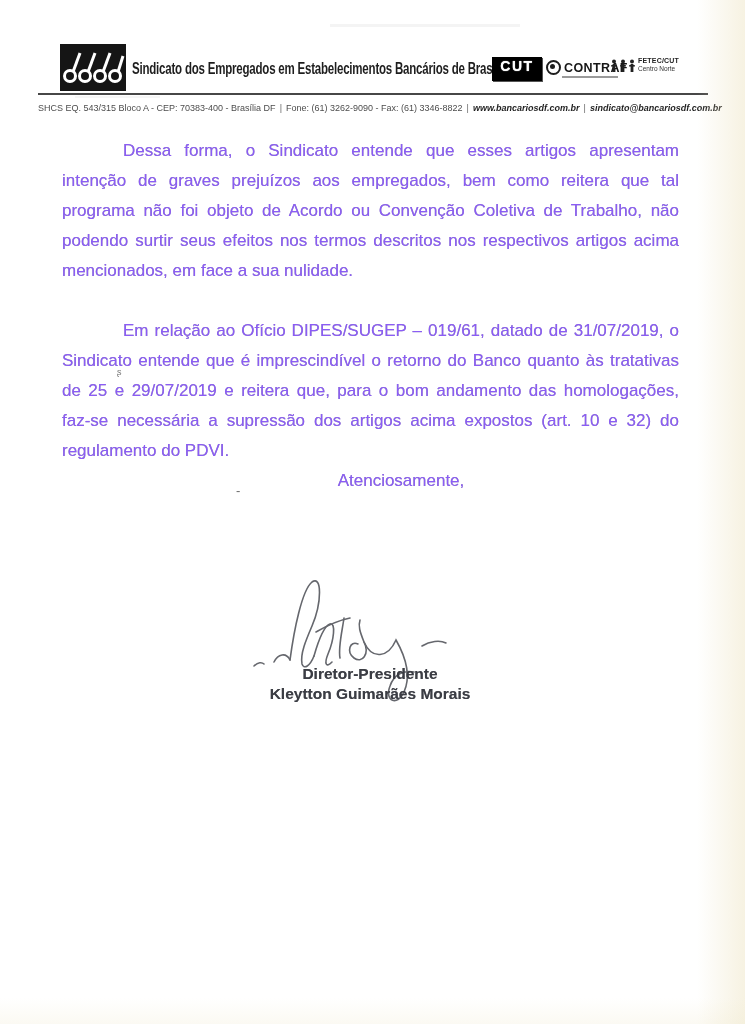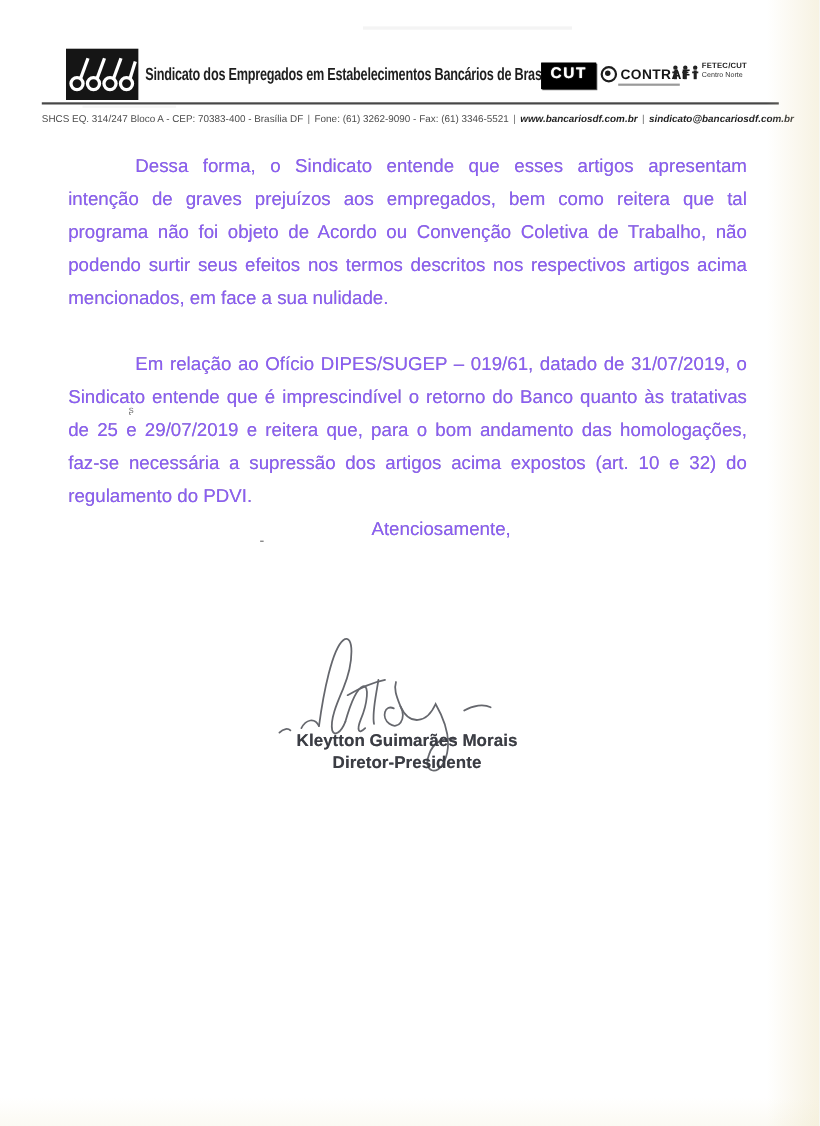--- a/index.html
+++ b/index.html
@@ -105,23 +105,23 @@
     </svg>
     <span class="fetec-text">
       <span class="fetec-l1">FETEC/CUT</span>
       <span class="fetec-l2">Centro Norte</span>
     </span>
   </div>
 
   <div class="head-rule"></div>
 
   <div class="contact-row">
-    <span>SHCS EQ. 314/247 Bloco A  -  CEP: 70383-400  -  Brasília DF</span>
+    <span>SHCS EQ. 543/315 Bloco A  -  CEP: 70383-400  -  Brasília DF</span>
     <span class="sep">|</span>
-    <span>Fone: (61) 3262-9090 - Fax: (61) 3346-5521</span>
+    <span>Fone: (61) 3262-9090 - Fax: (61) 3346-8822</span>
     <span class="sep">|</span>
     <span class="contact-strong">www.bancariosdf.com.br</span>
     <span class="sep">|</span>
     <span class="contact-strong">sindicato@bancariosdf.com.br</span>
   </div>
 
   <div class="letter-body">
     <p class="p1">Dessa forma, o Sindicato entende que esses artigos apresentam intenção de graves prejuízos aos empregados, bem como reitera que tal programa não foi objeto de Acordo ou Convenção Coletiva de Trabalho, não podendo surtir seus efeitos nos termos descritos nos respectivos artigos acima mencionados, em face a sua nulidade.</p>
     <p class="p3">Em relação ao Ofício DIPES/SUGEP – 019/61, datado de 31/07/2019, o Sindicato entende que é imprescindível o retorno do Banco quanto às tratativas de 25 e 29/07/2019 e reitera que, para o bom andamento das homologações, faz-se necessária a supressão dos artigos acima expostos (art. 10 e 32) do regulamento do PDVI.</p>
     <p class="closing">Atenciosamente,</p>
@@ -135,22 +135,22 @@
       <path d="M62,82 C66,68 72,52 78,50 C84,48 82,66 76,80 C72,90 74,94 80,88"></path>
       <path d="M64,58 C76,51 88,46 98,44"></path>
       <path d="M92,44 C90,58 86,74 88,84"></path>
       <path d="M106,70 C98,66 94,78 102,84 C110,90 118,80 112,68 C108,58 106,52 108,46"></path>
       <path d="M112,68 C120,86 136,84 144,66 C152,80 160,100 152,118 C146,132 132,128 138,112 C142,100 152,96 162,98"></path>
       <path d="M170,72 C178,67 188,66 194,69"></path>
     </g>
   </svg>
 
   <div class="sig-block">
+    <div>Diretor-Presidente</div>
     <div>Kleytton Guimarães Morais</div>
-    <div>Diretor-Presidente</div>
   </div>
 
   <span class="stray-dash">-</span>
   <span class="stray-mark">ʂ</span>
   <div class="smudge-1"></div>
   <div class="smudge-2"></div>
 
   <div class="scan-tint"></div>
   <div class="scan-tint-bottom"></div>
 </div>

